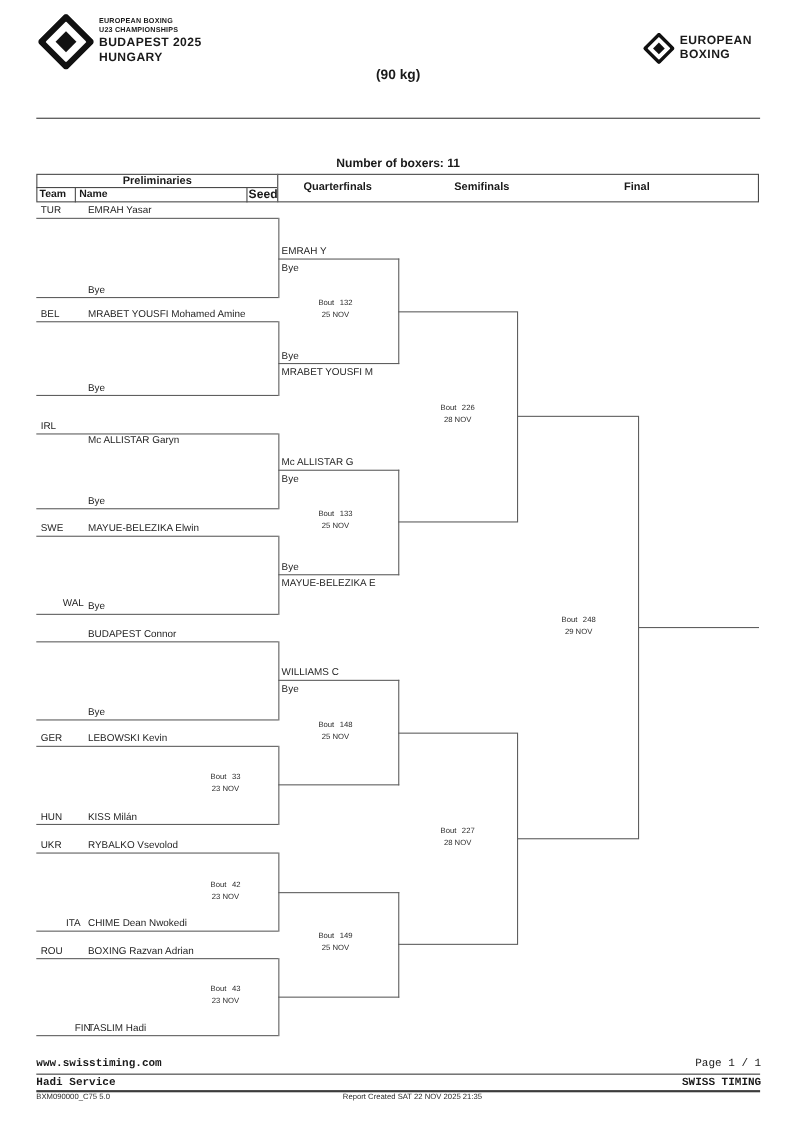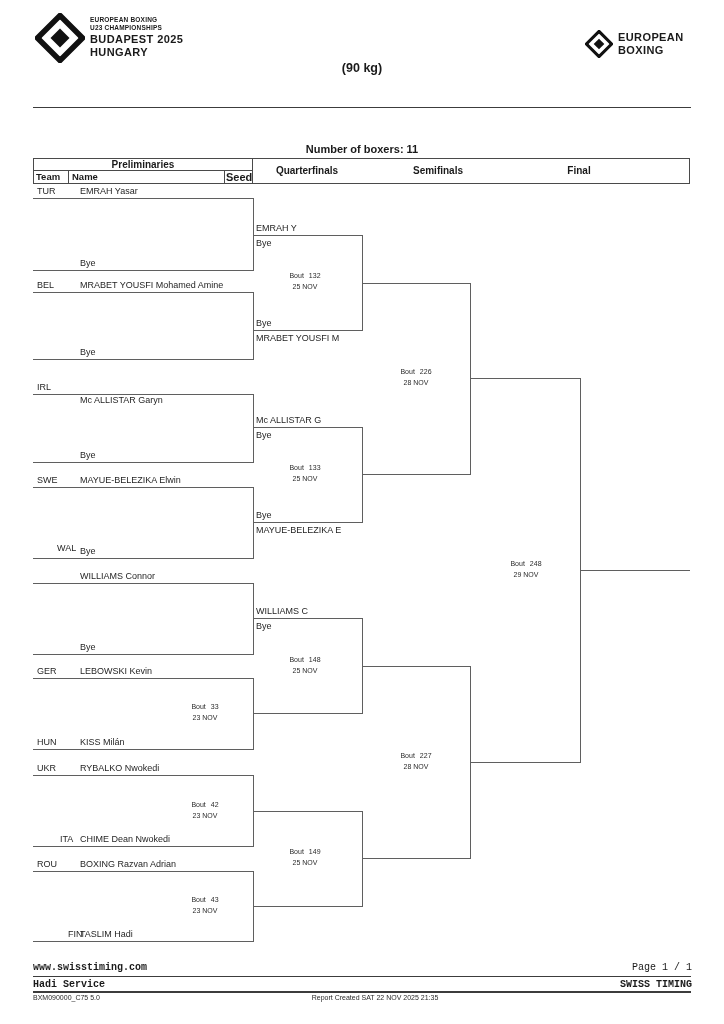--- a/index.html
+++ b/index.html
@@ -131,28 +131,28 @@
   <div class="txt" style="left:37px;top:279px;">BEL</div>
   <div class="txt" style="left:80px;top:279px;">MRABET YOUSFI Mohamed Amine</div>
   <div class="txt" style="left:80px;top:346px;">Bye</div>
   <div class="txt" style="left:37px;top:381px;">IRL</div>
   <div class="txt" style="left:80px;top:381px;margin-top:13px;">Mc ALLISTAR Garyn</div>
   <div class="txt" style="left:80px;top:449px;">Bye</div>
   <div class="txt" style="left:37px;top:474px;">SWE</div>
   <div class="txt" style="left:80px;top:474px;">MAYUE-BELEZIKA Elwin</div>
   <div class="txt" style="left:80px;top:545px;">Bye</div>
   <div class="txt" style="left:37px;top:542px;margin-left:20px;">WAL</div>
-  <div class="txt" style="left:80px;top:570px;">WILLIAMS Connor</div>
+  <div class="txt" style="left:80px;top:570px;">BUDAPEST Connor</div>
   <div class="txt" style="left:80px;top:641px;">Bye</div>
   <div class="txt" style="left:37px;top:665px;">GER</div>
   <div class="txt" style="left:80px;top:665px;">LEBOWSKI Kevin</div>
   <div class="txt" style="left:37px;top:736px;">HUN</div>
   <div class="txt" style="left:80px;top:736px;">KISS Milán</div>
   <div class="txt" style="left:37px;top:762px;">UKR</div>
-  <div class="txt" style="left:80px;top:762px;">RYBALKO Nwokedi</div>
+  <div class="txt" style="left:80px;top:762px;">RYBALKO Vsevolod</div>
   <div class="txt" style="left:37px;top:833px;padding-left:23px;">ITA</div>
   <div class="txt" style="left:80px;top:833px;">CHIME Dean Nwokedi</div>
   <div class="txt" style="left:37px;top:858px;">ROU</div>
   <div class="txt" style="left:80px;top:858px;">BOXING Razvan Adrian</div>
   <div class="txt" style="left:37px;top:928px;padding-left:31px;">FIN</div>
   <div class="txt" style="left:80px;top:928px;">TASLIM Hadi</div>
 
   <div class="txt" style="left:256px;top:222px;">EMRAH Y</div>
   <div class="txt" style="left:256px;top:237px;">Bye</div>
   <div class="txt" style="left:256px;top:317px;">Bye</div>

